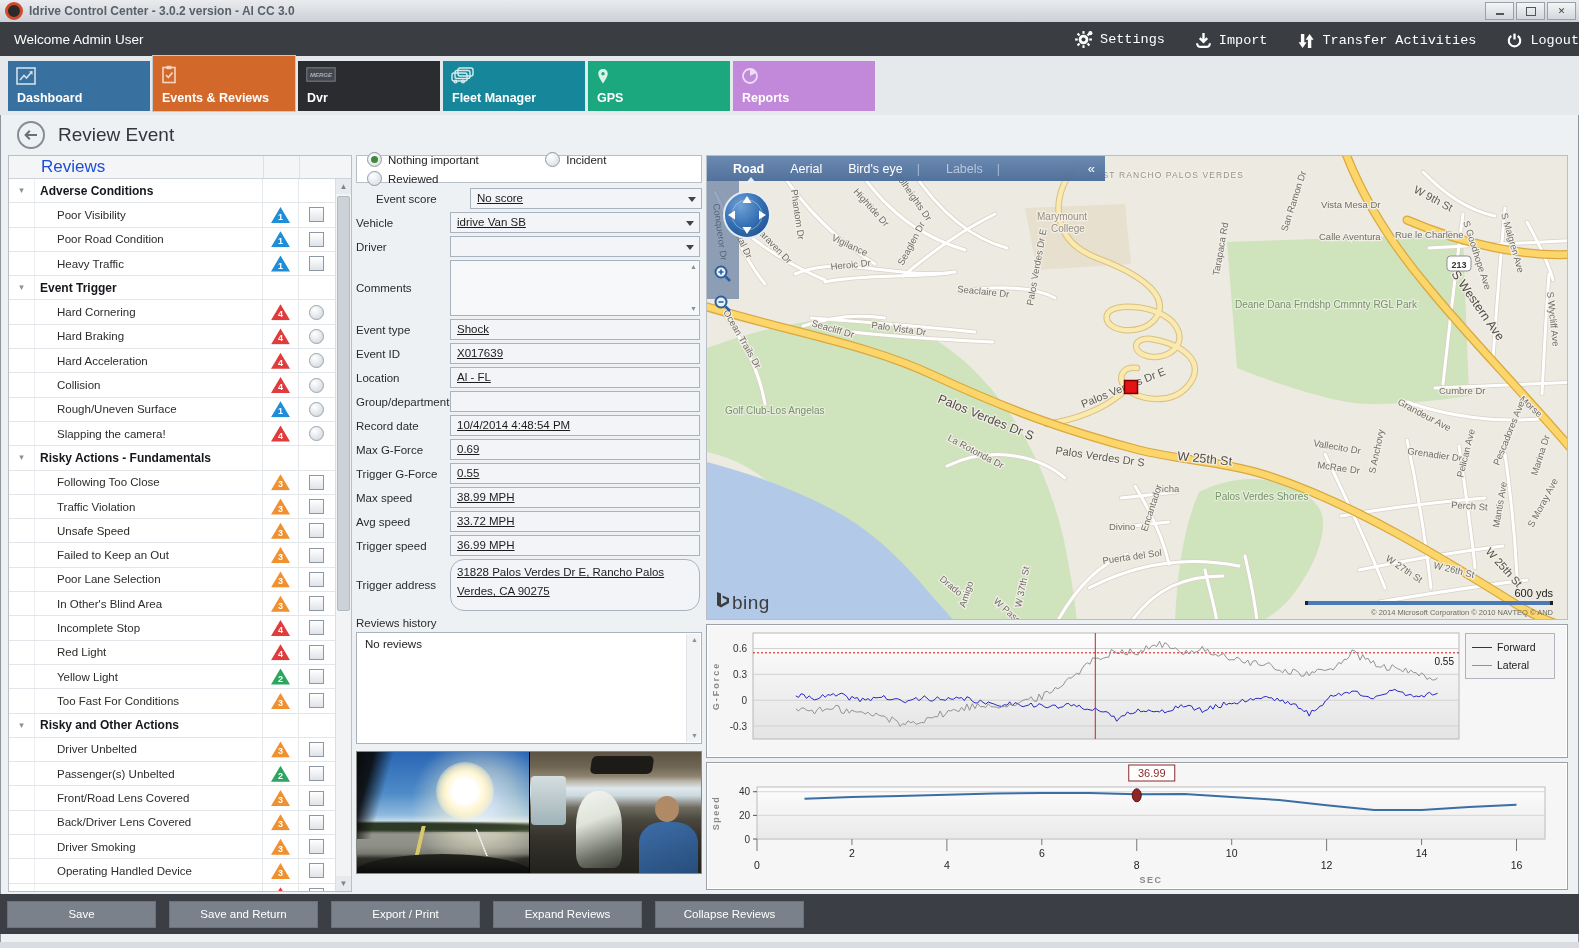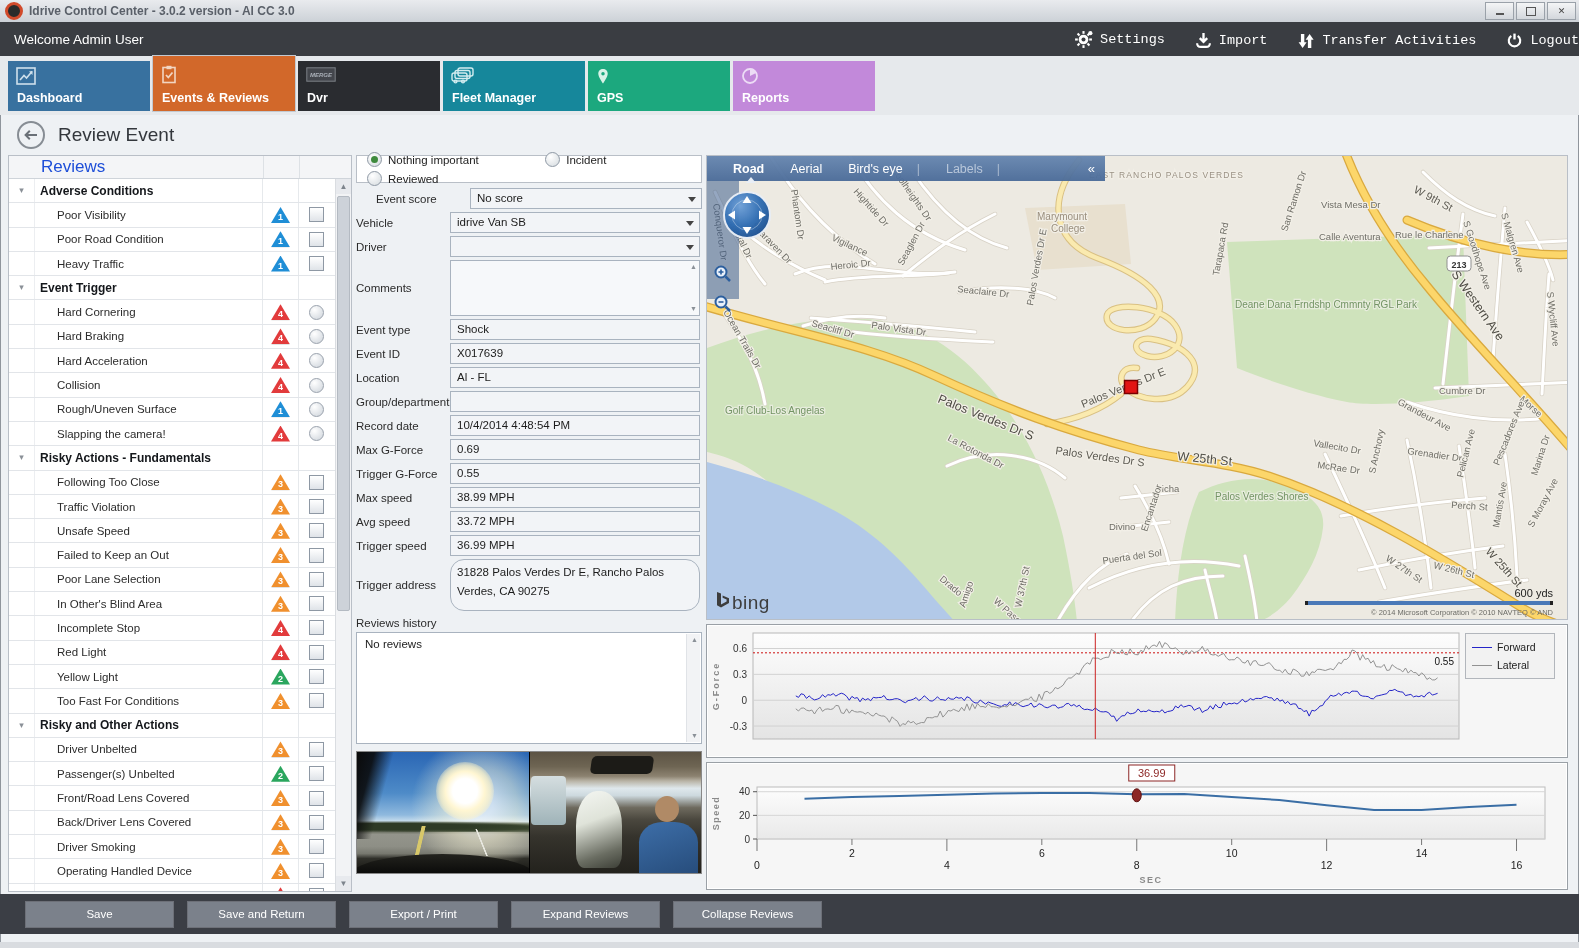--- a/index.html
+++ b/index.html
@@ -58,21 +58,21 @@
   #form-panel{position:absolute;left:356px;top:155px;width:346px;height:735px;}
   #statusbox{height:28px;background:#fff;border:1px solid #b9bfc7;display:grid;grid-template-columns:55% 45%;
     padding:4px 10px;box-sizing:border-box;margin-bottom:5px;align-content:center;row-gap:4px;}
   .fradio{display:flex;align-items:center;gap:6px;font-size:11.5px;color:#222;cursor:pointer;}
   .frb{width:13px;height:13px;border:1px solid #8f99a5;border-radius:50%;background:radial-gradient(circle at 35% 30%,#fff,#d4dade);position:relative;}
   .frb.sel::after{content:"";position:absolute;inset:3px;border-radius:50%;background:#3f8a3d;}
   .frow{display:flex;margin-bottom:3px;align-items:center;}
   .flabel{width:94px;font-size:11.5px;color:#2b2b2b;flex:none;}
   .flabel.b{font-weight:normal;padding-left:20px;}
   .fld{position:relative;width:250px;box-sizing:border-box;border:1px solid #a9b3bf;background:#f2f4f7;
-    font-size:11.5px;color:#1c1c1c;height:21px;line-height:19px;padding:0 6px;white-space:nowrap;overflow:hidden;}
+    font-size:11.5px;color:#1c1c1c;height:21px;line-height:19px;padding:0 6px;white-space:nowrap;overflow:hidden;text-decoration:underline;}
   .fld .dd{position:absolute;right:5px;top:8px;width:0;height:0;border-left:4px solid transparent;border-right:4px solid transparent;border-top:5px solid #444;}
   .fld.ta{height:56px;background:#f6f8fa;}
   .fld.ml{height:52px;white-space:normal;line-height:19px;padding-top:3px;border-radius:14px;}
   .mini{position:absolute;right:2px;font-size:7px;color:#8a9097;line-height:8px;}
   .mini.t{top:2px}.mini.bm{bottom:2px}
   #rh-label{font-size:11.5px;color:#2b2b2b;margin:6px 0 3px;}
   #rh-box{position:relative;height:112px;border:1px solid #a9b3bf;background:#fff;font-size:11.5px;color:#222;
     padding:5px 8px;box-sizing:border-box;margin-bottom:7px;}
   #rh-box .vsb{position:absolute;top:1px;bottom:1px;right:1px;width:13px;background:#f2f3f5;border-left:1px solid #e0e3e7;}
   
@@ -133,21 +133,21 @@
   #scale-bar{height:4px;background:#4a79b8;border-left:3px solid #222;border-right:3px solid #222;}
   #map-copyright{position:absolute;right:14px;bottom:2px;font-size:7.5px;color:#6b6b66;}
   
   .chart-panel{position:absolute;left:706px;background:#f6f6f6;border:1px solid #9aa0a6;box-shadow:inset 0 0 0 1px #fff;}
   #gforce-panel{top:624px;width:860px;height:132px;}
   #speed-panel{top:762px;width:860px;height:126px;}
   #gf-legend{position:absolute;right:12px;top:8px;width:76px;background:#f2f2f2;border:1px solid #b2b6bc;padding:4px 6px;}
   .lg-row{display:flex;align-items:center;gap:5px;height:18px;font-size:10.5px;color:#222;}
   .lg-line{width:20px;height:0;border-top:1.5px solid #000;}
   
-  #footer{position:absolute;left:0;top:894px;width:100%;height:40px;background:#3b3e45;display:flex;align-items:center;gap:13px;padding-left:25px;box-sizing:border-box;}
+  #footer{position:absolute;left:0;top:894px;width:100%;height:40px;background:#3b3e45;display:flex;align-items:center;gap:13px;padding-left:7px;box-sizing:border-box;}
   .fbtn{width:149px;height:27px;background:#7b818b;border:1px solid #6d7078;color:#fff;font-size:11.5px;
     display:flex;align-items:center;justify-content:center;cursor:pointer;font-family:inherit;}
   #footer-bottom{position:absolute;left:0;top:942px;width:100%;height:6px;background:#d9dce0;}
 </style>
 </head>
 <body>
 
 <div id="app">
   <div id="titlebar">
     <span id="app-icon"></span>

